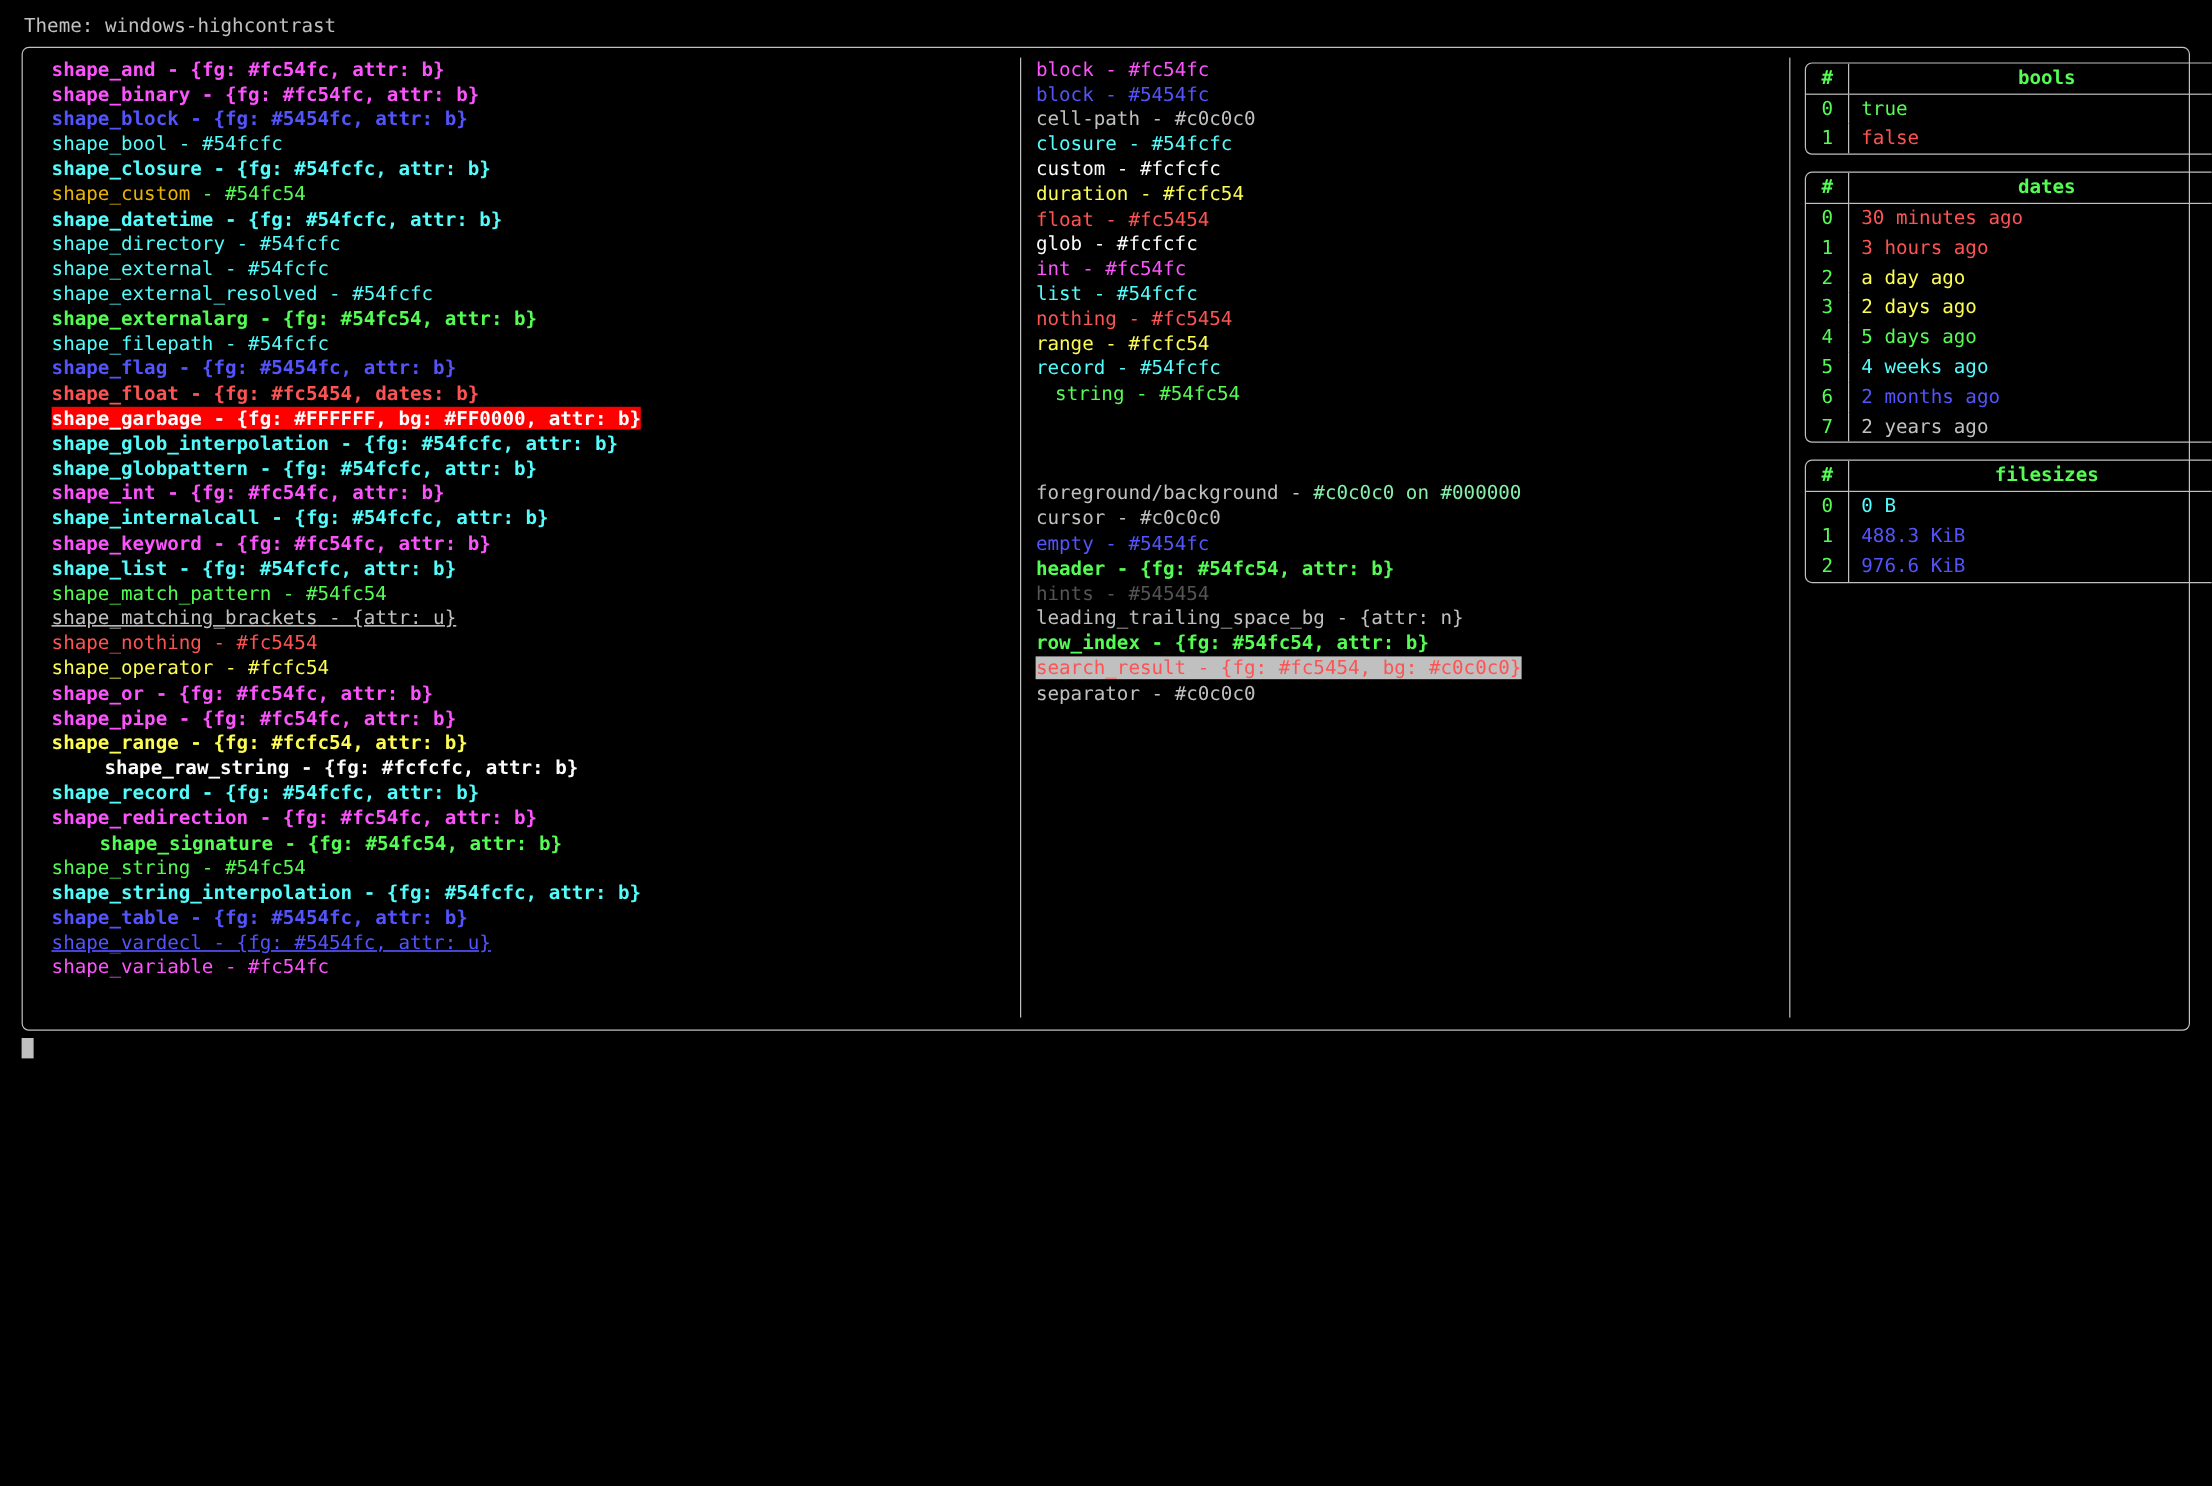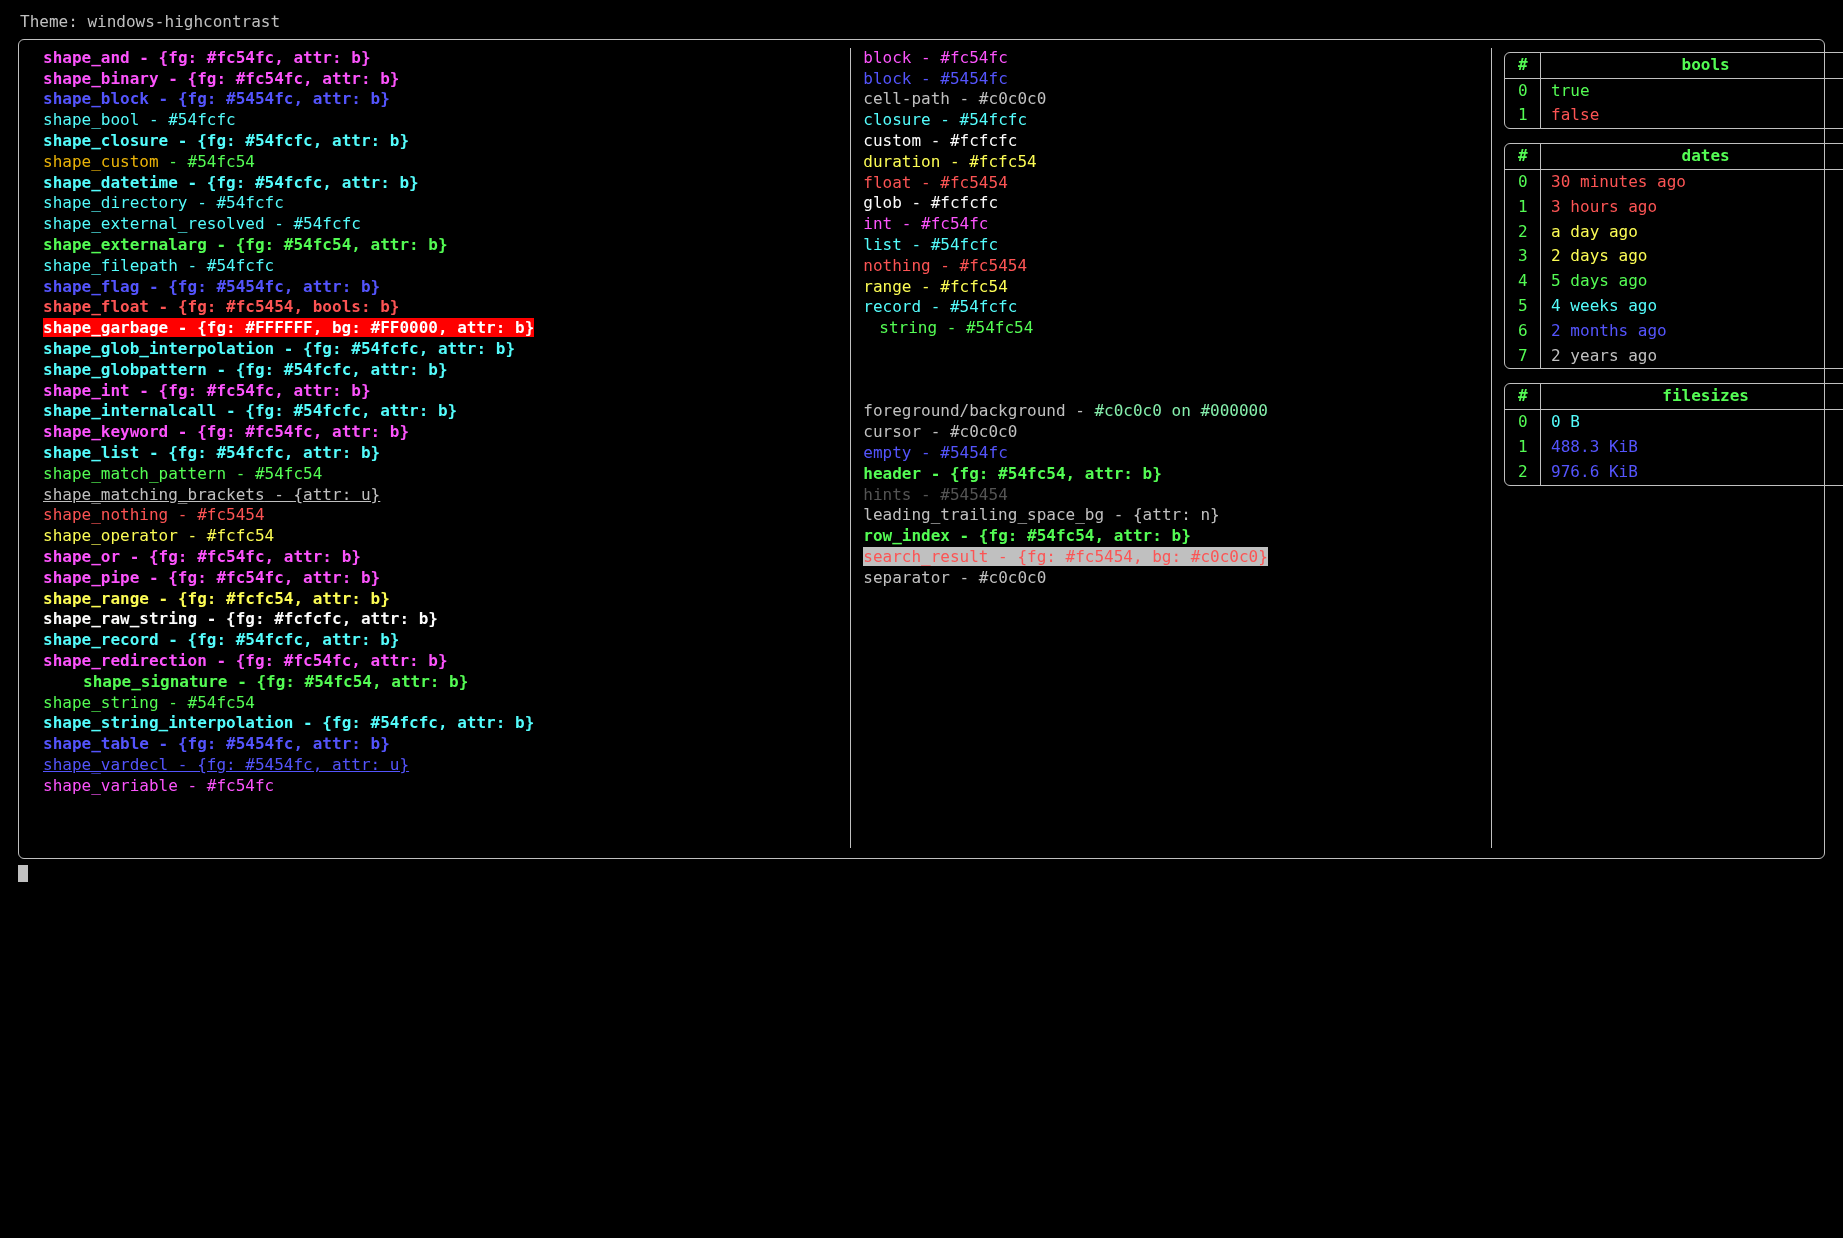--- a/index.html
+++ b/index.html
@@ -86,40 +86,41 @@
 <div class="frame">
   <div class="col col-left" id="col-shapes">
       <div class="row"><span class="b" style="color: rgb(252, 84, 252);"><span class="b" style="color: rgb(252, 84, 252);">shape_and</span><span class="b" style="color: rgb(252, 84, 252);"> - </span><span class="b" style="color: rgb(252, 84, 252);">{fg: #fc54fc, attr: b}</span></span></div>
       <div class="row"><span class="b" style="color: rgb(252, 84, 252);"><span class="b" style="color: rgb(252, 84, 252);">shape_binary</span><span class="b" style="color: rgb(252, 84, 252);"> - </span><span class="b" style="color: rgb(252, 84, 252);">{fg: #fc54fc, attr: b}</span></span></div>
       <div class="row"><span class="b" style="color: rgb(84, 84, 252);"><span class="b" style="color: rgb(84, 84, 252);">shape_block</span><span class="b" style="color: rgb(84, 84, 252);"> - </span><span class="b" style="color: rgb(84, 84, 252);">{fg: #5454fc, attr: b}</span></span></div>
       <div class="row"><span style="color: rgb(84, 252, 252);"><span style="color: rgb(84, 252, 252);">shape_bool</span><span style="color: rgb(84, 252, 252);"> - </span><span style="color: rgb(84, 252, 252);">#54fcfc</span></span></div>
       <div class="row"><span class="b" style="color: rgb(84, 252, 252);"><span class="b" style="color: rgb(84, 252, 252);">shape_closure</span><span class="b" style="color: rgb(84, 252, 252);"> - </span><span class="b" style="color: rgb(84, 252, 252);">{fg: #54fcfc, attr: b}</span></span></div>
       <div class="row"><span style="color: rgb(84, 252, 84);"><span style="color: #eab308;">shape_custom</span><span style="color: rgb(84, 252, 84);"> - </span><span style="color: rgb(84, 252, 84);">#54fc54</span></span></div>
       <div class="row"><span class="b" style="color: rgb(84, 252, 252);"><span class="b" style="color: rgb(84, 252, 252);">shape_datetime</span><span class="b" style="color: rgb(84, 252, 252);"> - </span><span class="b" style="color: rgb(84, 252, 252);">{fg: #54fcfc, attr: b}</span></span></div>
       <div class="row"><span style="color: rgb(84, 252, 252);"><span style="color: rgb(84, 252, 252);">shape_directory</span><span style="color: rgb(84, 252, 252);"> - </span><span style="color: rgb(84, 252, 252);">#54fcfc</span></span></div>
+      <div class="row"><span style="color: rgb(84, 252, 252);"><span style="color: rgb(84, 252, 252);">shape_external</span><span style="color: rgb(84, 252, 252);"> - </span><span style="color: rgb(84, 252, 252);">#54fcfc</span></span></div>
       <div class="row"><span style="color: rgb(84, 252, 252);"><span style="color: rgb(84, 252, 252);">shape_external_resolved</span><span style="color: rgb(84, 252, 252);"> - </span><span style="color: rgb(84, 252, 252);">#54fcfc</span></span></div>
       <div class="row"><span class="b" style="color: rgb(84, 252, 84);"><span class="b" style="color: rgb(84, 252, 84);">shape_externalarg</span><span class="b" style="color: rgb(84, 252, 84);"> - </span><span class="b" style="color: rgb(84, 252, 84);">{fg: #54fc54, attr: b}</span></span></div>
       <div class="row"><span style="color: rgb(84, 252, 252);"><span style="color: rgb(84, 252, 252);">shape_filepath</span><span style="color: rgb(84, 252, 252);"> - </span><span style="color: rgb(84, 252, 252);">#54fcfc</span></span></div>
       <div class="row"><span class="b" style="color: rgb(84, 84, 252);"><span class="b" style="color: rgb(84, 84, 252);">shape_flag</span><span class="b" style="color: rgb(84, 84, 252);"> - </span><span class="b" style="color: rgb(84, 84, 252);">{fg: #5454fc, attr: b}</span></span></div>
-      <div class="row"><span class="b" style="color: rgb(252, 84, 84);"><span class="b" style="color: rgb(252, 84, 84);">shape_float</span><span class="b" style="color: rgb(252, 84, 84);"> - </span><span class="b" style="color: rgb(252, 84, 84);">{fg: #fc5454, bools: b}</span></span></div>
+      <div class="row"><span class="b" style="color: rgb(252, 84, 84);"><span class="b" style="color: rgb(252, 84, 84);">shape_float</span><span class="b" style="color: rgb(252, 84, 84);"> - </span><span class="b" style="color: rgb(252, 84, 84);">{fg: #fc5454, dates: b}</span></span></div>
       <div class="row"><span class="b" style="color: rgb(255, 255, 255); background: rgb(255, 0, 0);">shape_garbage - {fg: #FFFFFF, bg: #FF0000, attr: b}</span></div>
       <div class="row"><span class="b" style="color: rgb(84, 252, 252);"><span class="b" style="color: rgb(84, 252, 252);">shape_glob_interpolation</span><span class="b" style="color: rgb(84, 252, 252);"> - </span><span class="b" style="color: rgb(84, 252, 252);">{fg: #54fcfc, attr: b}</span></span></div>
       <div class="row"><span class="b" style="color: rgb(84, 252, 252);"><span class="b" style="color: rgb(84, 252, 252);">shape_globpattern</span><span class="b" style="color: rgb(84, 252, 252);"> - </span><span class="b" style="color: rgb(84, 252, 252);">{fg: #54fcfc, attr: b}</span></span></div>
       <div class="row"><span class="b" style="color: rgb(252, 84, 252);"><span class="b" style="color: rgb(252, 84, 252);">shape_int</span><span class="b" style="color: rgb(252, 84, 252);"> - </span><span class="b" style="color: rgb(252, 84, 252);">{fg: #fc54fc, attr: b}</span></span></div>
       <div class="row"><span class="b" style="color: rgb(84, 252, 252);"><span class="b" style="color: rgb(84, 252, 252);">shape_internalcall</span><span class="b" style="color: rgb(84, 252, 252);"> - </span><span class="b" style="color: rgb(84, 252, 252);">{fg: #54fcfc, attr: b}</span></span></div>
       <div class="row"><span class="b" style="color: rgb(252, 84, 252);"><span class="b" style="color: rgb(252, 84, 252);">shape_keyword</span><span class="b" style="color: rgb(252, 84, 252);"> - </span><span class="b" style="color: rgb(252, 84, 252);">{fg: #fc54fc, attr: b}</span></span></div>
       <div class="row"><span class="b" style="color: rgb(84, 252, 252);"><span class="b" style="color: rgb(84, 252, 252);">shape_list</span><span class="b" style="color: rgb(84, 252, 252);"> - </span><span class="b" style="color: rgb(84, 252, 252);">{fg: #54fcfc, attr: b}</span></span></div>
       <div class="row"><span style="color: rgb(84, 252, 84);"><span style="color: rgb(84, 252, 84);">shape_match_pattern</span><span style="color: rgb(84, 252, 84);"> - </span><span style="color: rgb(84, 252, 84);">#54fc54</span></span></div>
       <div class="row"><span class="u" style="color: rgb(192, 192, 192);"><span class="u" style="color: rgb(192, 192, 192);">shape_matching_brackets</span><span class="u" style="color: rgb(192, 192, 192);"> - </span><span class="u" style="color: rgb(192, 192, 192);">{attr: u}</span></span></div>
       <div class="row"><span style="color: rgb(252, 84, 84);"><span style="color: rgb(252, 84, 84);">shape_nothing</span><span style="color: rgb(252, 84, 84);"> - </span><span style="color: rgb(252, 84, 84);">#fc5454</span></span></div>
       <div class="row"><span style="color: rgb(252, 252, 84);"><span style="color: rgb(252, 252, 84);">shape_operator</span><span style="color: rgb(252, 252, 84);"> - </span><span style="color: rgb(252, 252, 84);">#fcfc54</span></span></div>
       <div class="row"><span class="b" style="color: rgb(252, 84, 252);"><span class="b" style="color: rgb(252, 84, 252);">shape_or</span><span class="b" style="color: rgb(252, 84, 252);"> - </span><span class="b" style="color: rgb(252, 84, 252);">{fg: #fc54fc, attr: b}</span></span></div>
       <div class="row"><span class="b" style="color: rgb(252, 84, 252);"><span class="b" style="color: rgb(252, 84, 252);">shape_pipe</span><span class="b" style="color: rgb(252, 84, 252);"> - </span><span class="b" style="color: rgb(252, 84, 252);">{fg: #fc54fc, attr: b}</span></span></div>
       <div class="row"><span class="b" style="color: rgb(252, 252, 84);"><span class="b" style="color: rgb(252, 252, 84);">shape_range</span><span class="b" style="color: rgb(252, 252, 84);"> - </span><span class="b" style="color: rgb(252, 252, 84);">{fg: #fcfc54, attr: b}</span></span></div>
-      <div class="row"><span class="b" style="color: rgb(252, 252, 252);"><span class="b" style="color: rgb(252, 252, 252);">shape_raw_string</span><span class="b" style="color: rgb(252, 252, 252);"> - </span><span class="b" style="color: rgb(252, 252, 252);">{fg: #fcfcfc, attr: b}</span></span></div>
+      <div class="row"><span class="b" style="color: rgb(252, 252, 252);"><span class="b" style="color: rgb(252, 252, 252); margin-left: 44px;">shape_raw_string</span><span class="b" style="color: rgb(252, 252, 252);"> - </span><span class="b" style="color: rgb(252, 252, 252);">{fg: #fcfcfc, attr: b}</span></span></div>
       <div class="row"><span class="b" style="color: rgb(84, 252, 252);"><span class="b" style="color: rgb(84, 252, 252);">shape_record</span><span class="b" style="color: rgb(84, 252, 252);"> - </span><span class="b" style="color: rgb(84, 252, 252);">{fg: #54fcfc, attr: b}</span></span></div>
       <div class="row"><span class="b" style="color: rgb(252, 84, 252);"><span class="b" style="color: rgb(252, 84, 252);">shape_redirection</span><span class="b" style="color: rgb(252, 84, 252);"> - </span><span class="b" style="color: rgb(252, 84, 252);">{fg: #fc54fc, attr: b}</span></span></div>
       <div class="row"><span class="b" style="color: rgb(84, 252, 84);"><span class="b" style="color: rgb(84, 252, 84); margin-left: 40px;">shape_signature</span><span class="b" style="color: rgb(84, 252, 84);"> - </span><span class="b" style="color: rgb(84, 252, 84);">{fg: #54fc54, attr: b}</span></span></div>
       <div class="row"><span style="color: rgb(84, 252, 84);"><span style="color: rgb(84, 252, 84);">shape_string</span><span style="color: rgb(84, 252, 84);"> - </span><span style="color: rgb(84, 252, 84);">#54fc54</span></span></div>
       <div class="row"><span class="b" style="color: rgb(84, 252, 252);"><span class="b" style="color: rgb(84, 252, 252);">shape_string_interpolation</span><span class="b" style="color: rgb(84, 252, 252);"> - </span><span class="b" style="color: rgb(84, 252, 252);">{fg: #54fcfc, attr: b}</span></span></div>
       <div class="row"><span class="b" style="color: rgb(84, 84, 252);"><span class="b" style="color: rgb(84, 84, 252);">shape_table</span><span class="b" style="color: rgb(84, 84, 252);"> - </span><span class="b" style="color: rgb(84, 84, 252);">{fg: #5454fc, attr: b}</span></span></div>
       <div class="row"><span class="u" style="color: rgb(84, 84, 252);"><span class="u" style="color: rgb(84, 84, 252);">shape_vardecl</span><span class="u" style="color: rgb(84, 84, 252);"> - </span><span class="u" style="color: rgb(84, 84, 252);">{fg: #5454fc, attr: u}</span></span></div>
       <div class="row"><span style="color: rgb(252, 84, 252);"><span style="color: rgb(252, 84, 252);">shape_variable</span><span style="color: rgb(252, 84, 252);"> - </span><span style="color: rgb(252, 84, 252);">#fc54fc</span></span></div>
     </div>
   <div class="col col-mid">

